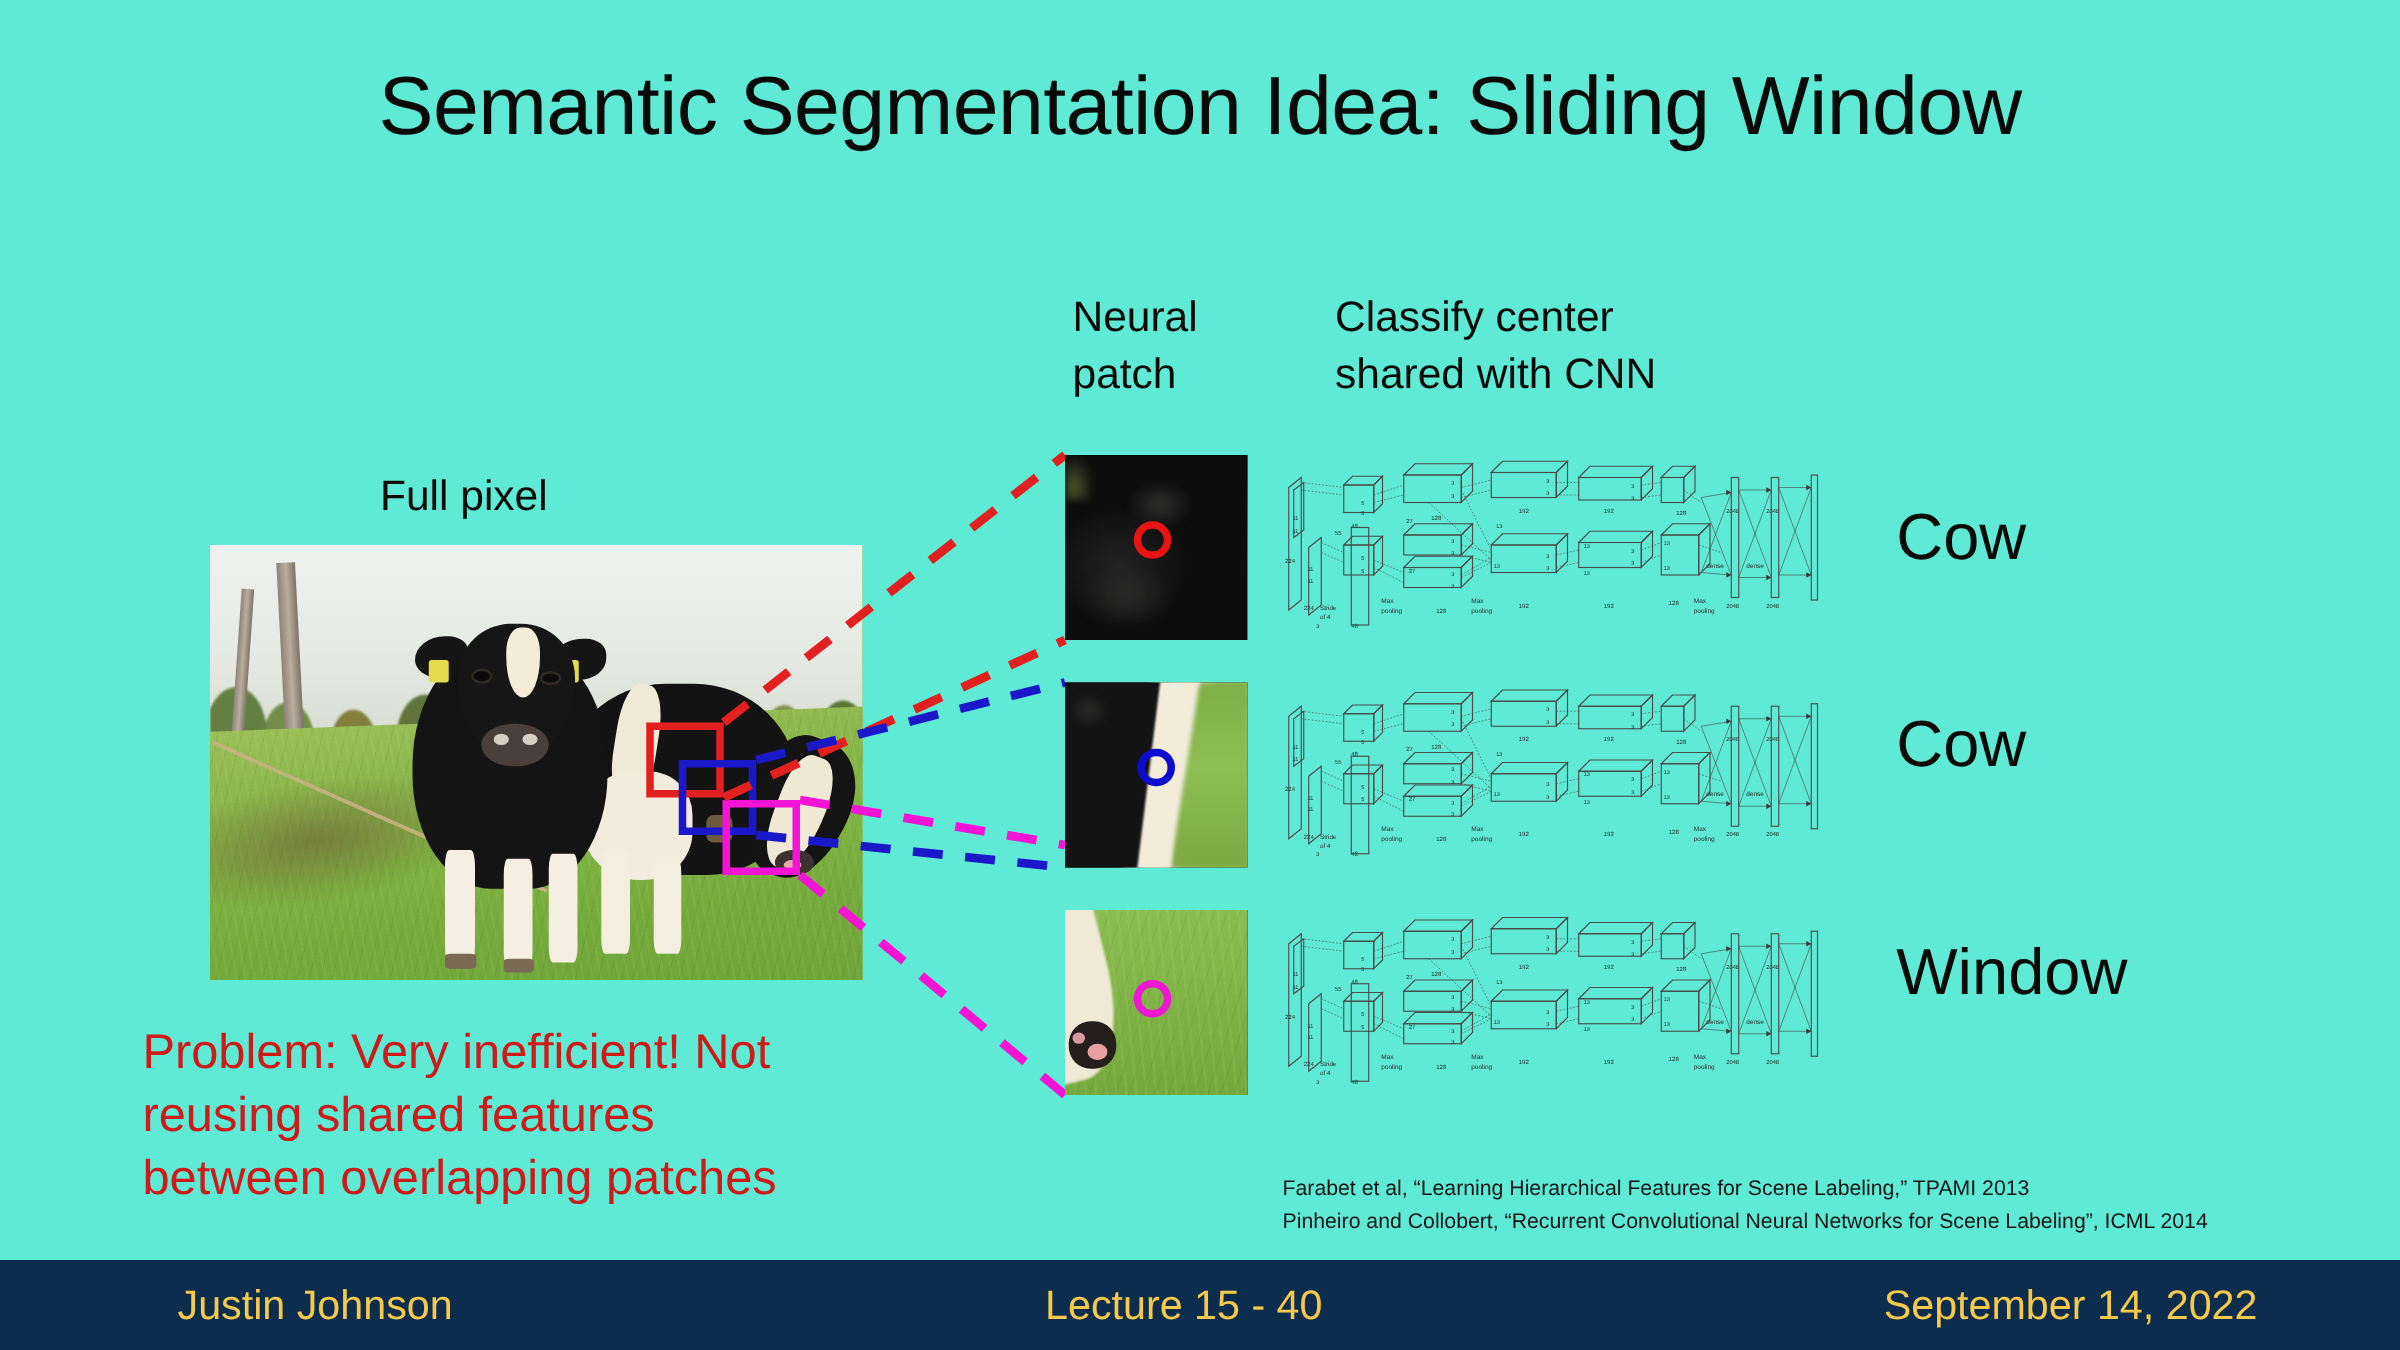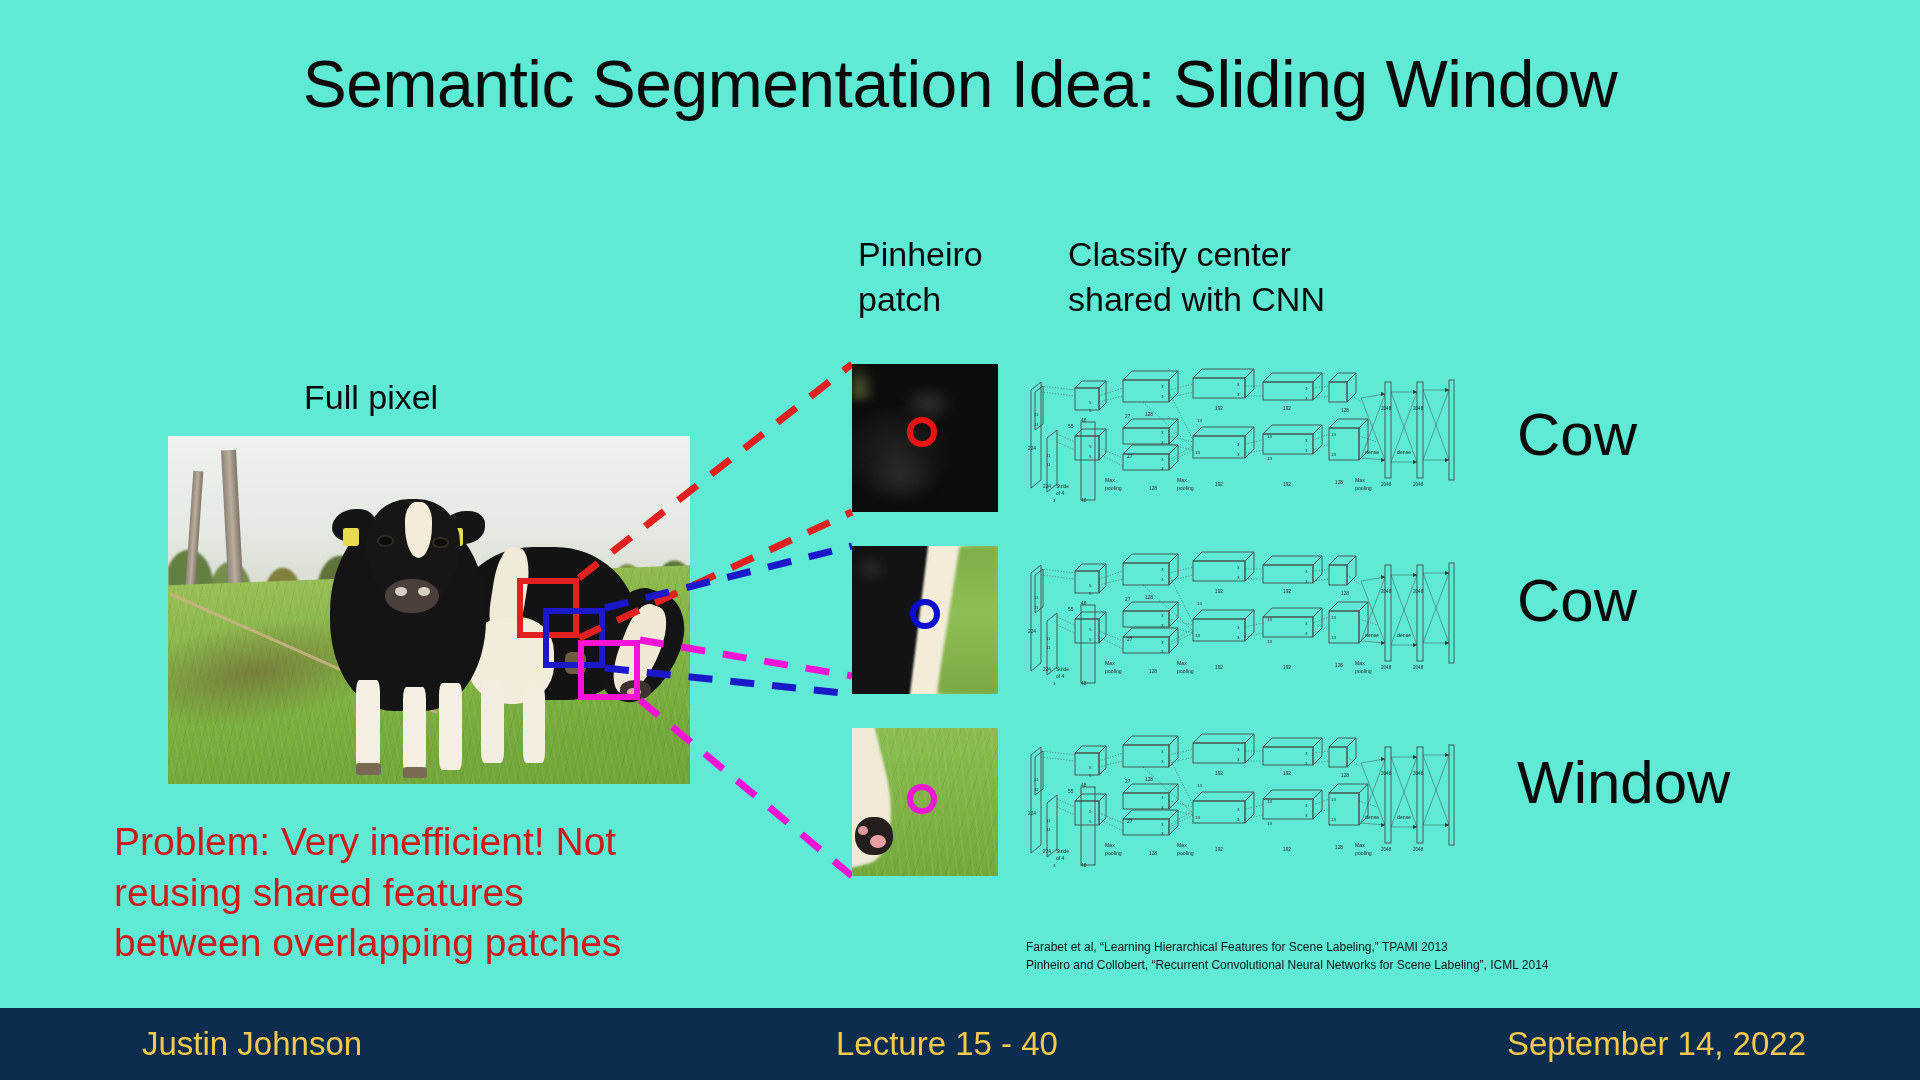--- a/index.html
+++ b/index.html
@@ -152,53 +152,53 @@
   #ring-3{left:38%;top:38%;width:20%;height:20%;border:6px solid #ee18d4;}
 
   
   .cnn{position:absolute;width:440px;height:152px;}
   #cnn-1{left:1025px;top:362px;}
   #cnn-2{left:1025px;top:545px;}
   #cnn-3{left:1025px;top:727px;}
   .cnn svg{width:100%;height:100%;display:block;}
 
   
-  .class-label{position:absolute;font-size:60px;color:#0a0a0a;white-space:nowrap;}
+  .class-label{position:absolute;font-size:52px;color:#0a0a0a;white-space:nowrap;}
   #label-1{left:1517px;top:400px;}
   #label-2{left:1517px;top:566px;}
   #label-3{left:1517px;top:748px;}
 
   
   .problem{
     position:absolute;left:114px;top:817px;width:640px;
     font-size:39px;line-height:1.30;color:#cf1a1a;
   }
 
   
-  .cites{position:absolute;left:1026px;top:938px;font-size:12px;line-height:1.52;color:#141414;}
+  .cites{position:absolute;left:1026px;top:938px;font-size:17px;line-height:1.52;color:#141414;}
 
   
   .footer{
     position:absolute;left:0;bottom:0;width:1920px;height:72px;background:#0d2d4f;
     display:flex;align-items:center;padding-left:36px;
   }
   .footer .f-left{position:absolute;left:142px;}
   .footer .f-mid{position:absolute;left:836px;}
   .footer .f-right{position:absolute;right:150px;}
   .footer span{color:#f5c94a;font-size:33px;white-space:nowrap;}
 </style>
 </head>
 <body>
 
 <div class="slide">
 
   <div class="title">Semantic Segmentation Idea: Sliding Window</div>
 
   <div class="col-head" id="head-extract">
-    <div>Pinheiro</div>
+    <div>Neural</div>
     <div>patch</div>
   </div>
   <div class="col-head" id="head-classify">
     <div>Classify center</div>
     <div>shared with CNN</div>
   </div>
 
   <div class="full-image-label">Full pixel</div>
 
   <div class="photo">

